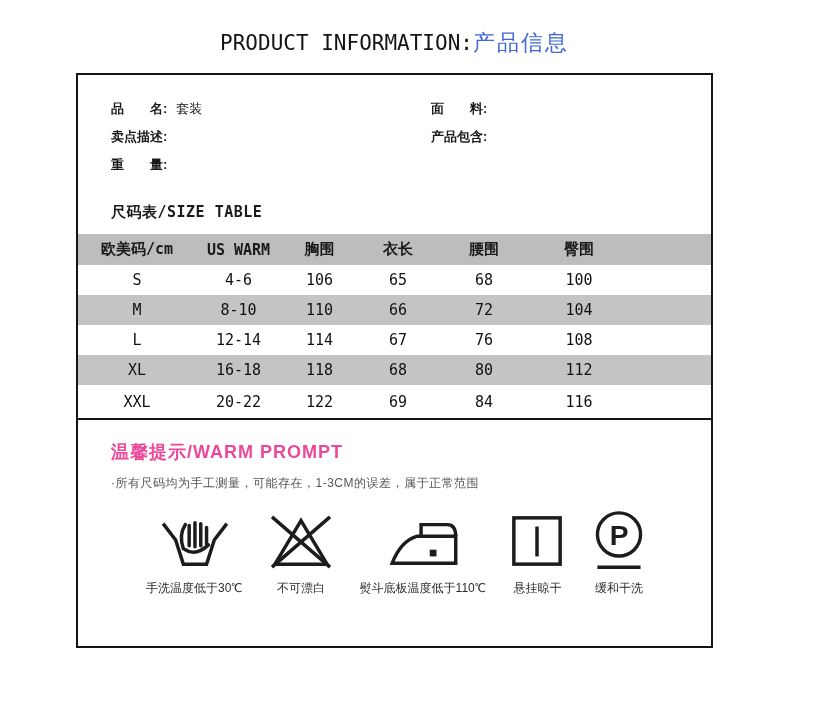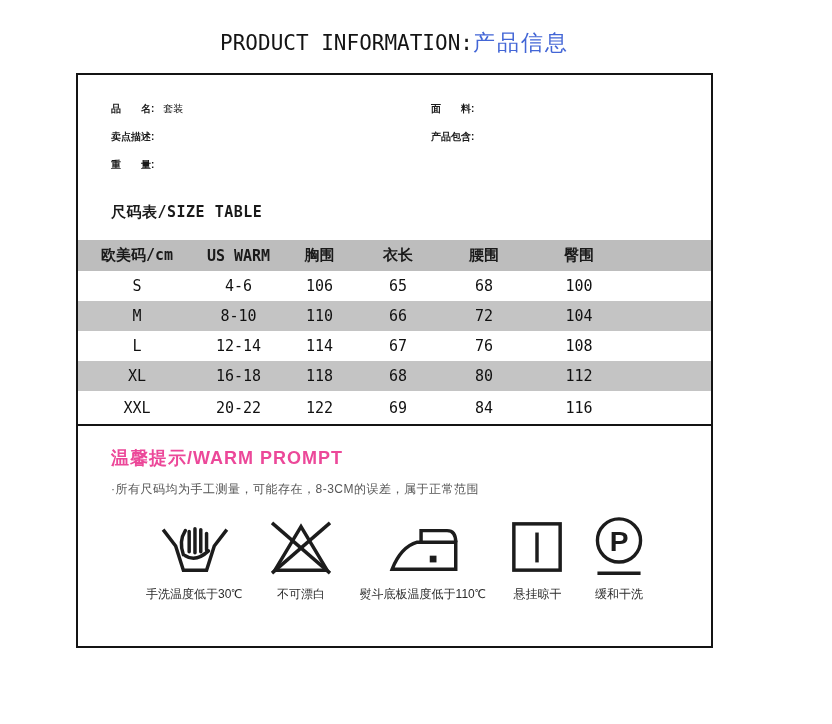--- a/index.html
+++ b/index.html
@@ -12,28 +12,28 @@
               color:#141414; letter-spacing:0px; }
   .title-zh { font-size:22px; letter-spacing:2px; }
 
   .info-box { width:637px; height:575px; margin:15px 0 0 76px;
               border:2px solid #141414; background:#ffffff; }
 
   .fields { display:flex; padding:20px 0 0 33px; }
   .fields-left  { width:320px; }
   .fields-right { flex:1; }
   .field-row { height:28px; display:flex; align-items:center;
-               font-size:10px; font-weight:bold; white-space:pre; }
+               font-size:13px; font-weight:bold; white-space:pre; }
   .field-value { margin-left:9px; font-weight:normal; }
 
   .size-heading { margin:24px 0 0 33px; font-size:15px; font-weight:bold;
                   letter-spacing:0.5px; }
   .size-heading .latin { font-family:"DejaVu Sans Mono", monospace; }
 
-  table.size-table { width:100%; border-collapse:collapse; margin-top:18px;
+  table.size-table { width:100%; border-collapse:collapse; margin-top:12px;
                      border-bottom:2px solid #141414;
                      font-family:"DejaVu Sans Mono", monospace; }
   table.size-table th, table.size-table td { text-align:center; font-size:15px; }
   table.size-table thead tr { height:31px; background:#bdbdbd; }
   table.size-table th { font-weight:bold; font-size:15px; }
   table.size-table tbody tr { height:30px; }
   table.size-table tbody tr:nth-child(even) { background:#c4c4c4; }
   table.size-table tbody tr:last-child { height:34px; }
   table.size-table td { font-weight:normal; color:#111; }
 
@@ -156,21 +156,21 @@
         <td>69</td>
         <td>84</td>
         <td>116</td>
         <td></td>
       </tr>
     </tbody>
   </table>
 
   <div class="warm">
     <div class="warm-heading">温馨提示/WARM PROMPT</div>
-    <div class="warm-note">·所有尺码均为手工测量，可能存在，8-3CM的误差，属于正常范围</div>
+    <div class="warm-note">·所有尺码均为手工测量，可能存在，1-3CM的误差，属于正常范围</div>
   </div>
 
   <div class="care-row">
 
     <div class="care-item">
       <div class="care-glyph">
         <svg width="76" height="56" viewBox="0 0 78 58">
           <path class="ic" d="M7,11 L20,28 L28,53 L52,53 L60,28 L73,11"></path>
           <path class="ic ic-round" d="M28,37 Q23,23 30,12" stroke-width="3.2"></path>
           <line class="ic ic-round" x1="34" y1="13" x2="34" y2="34" stroke-width="3.2"></line>

